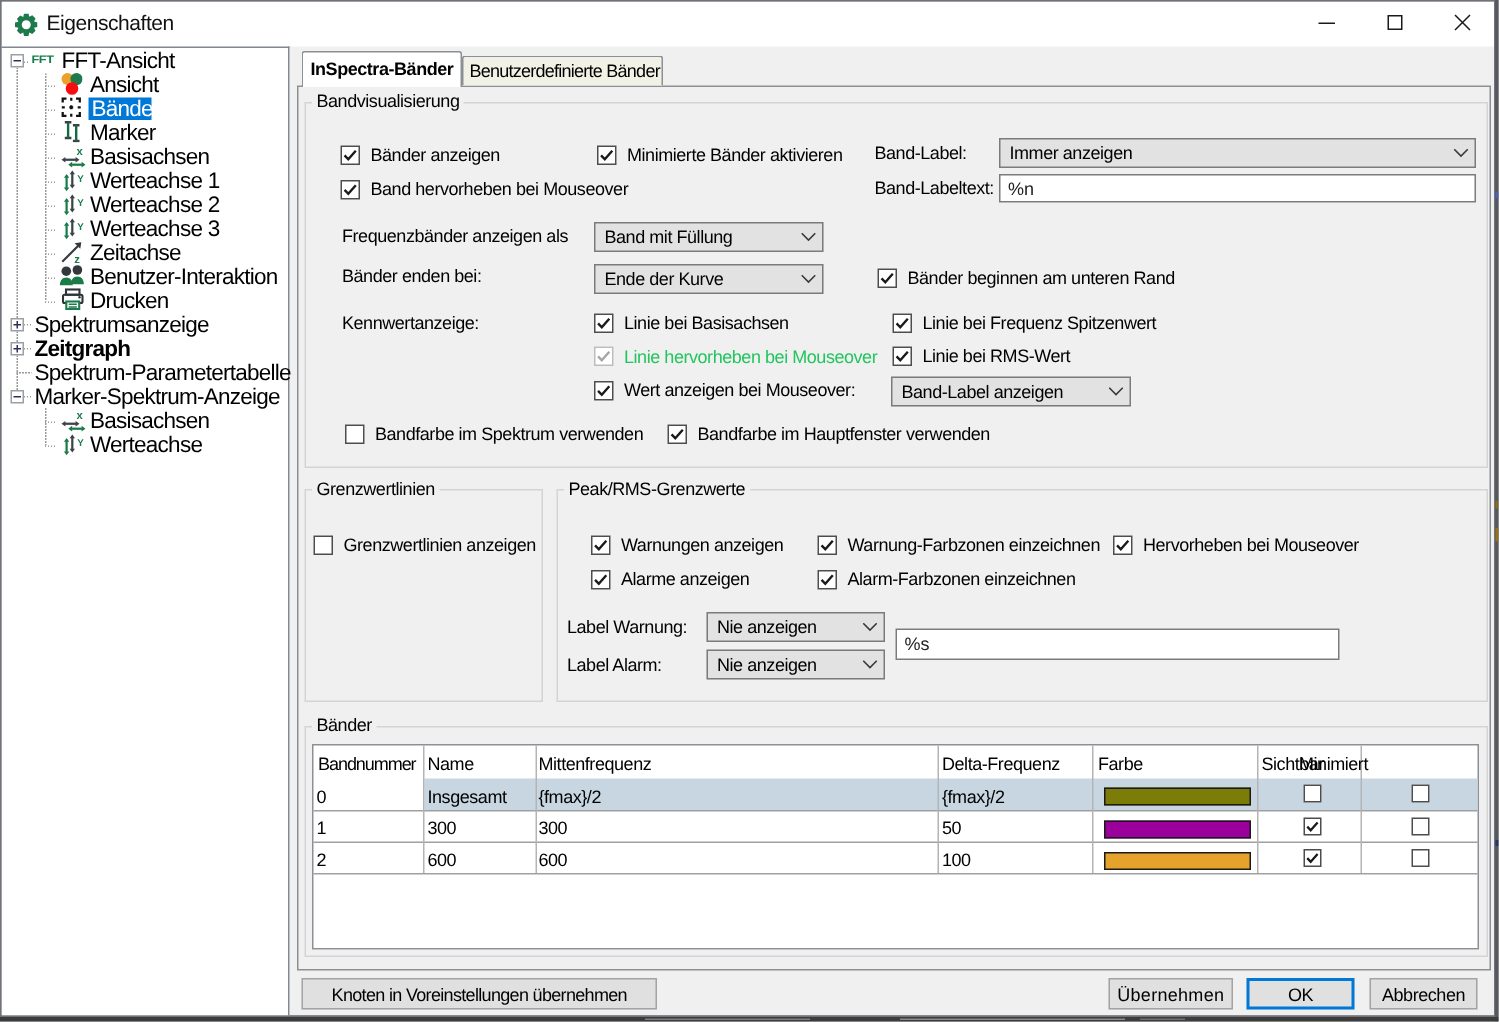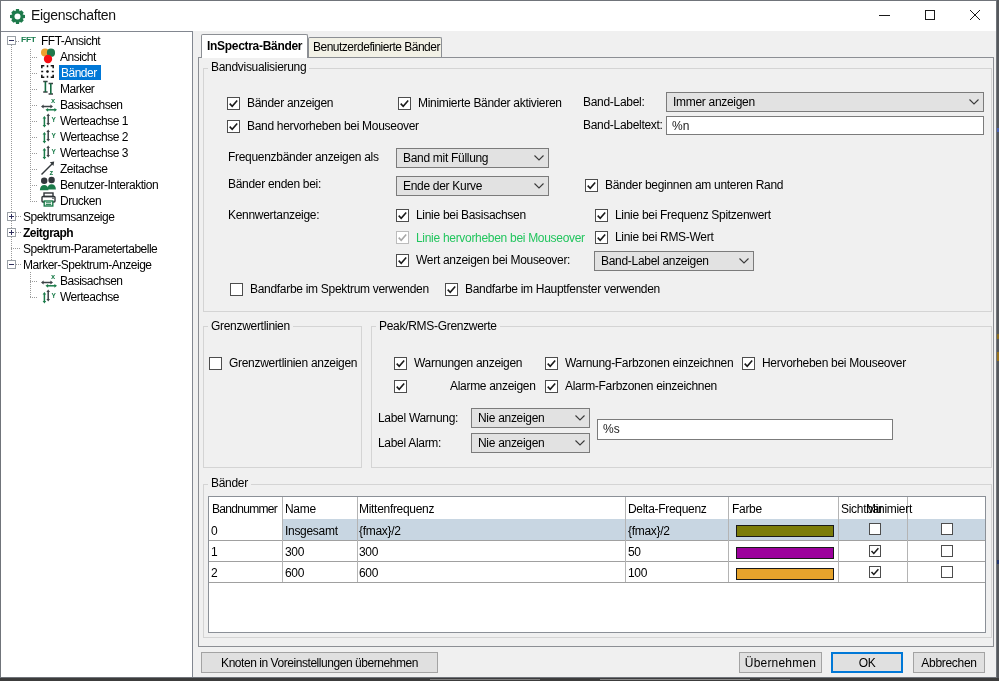--- a/index.html
+++ b/index.html
@@ -13,21 +13,21 @@
 .combo{position:absolute;border:1px solid #7b7b7b;background:#e2e2e2;box-sizing:border-box;}
 .combo .t{position:absolute;left:6px;top:50%;transform:translateY(-50%);font-size:12px;white-space:nowrap;letter-spacing:-0.3px;}
 .combo svg{position:absolute;right:4px;top:50%;transform:translateY(-50%);}
 .tbox{position:absolute;border:1px solid #7b7b7b;background:#fff;box-sizing:border-box;}
 .tbox .t{position:absolute;left:5px;top:2px;font-size:12px;color:#222;}
 .btn{position:absolute;background:#e0e0e0;border:1px solid #a3a3a3;box-sizing:border-box;
   font-size:12px;text-align:center;letter-spacing:-0.3px;}
 .btn span{position:absolute;left:0;right:0;top:50%;transform:translateY(-50%);}
 .gb{position:absolute;border:1px solid #d4d4d4;box-sizing:border-box;}
 .gbl{position:absolute;background:#f0f0f0;font-size:12px;line-height:13px;padding:0 3px;white-space:nowrap;letter-spacing:-0.3px;}
-.trlbl{position:absolute;font-size:12px;line-height:16px;white-space:nowrap;letter-spacing:-0.5px;}
+.trlbl{position:absolute;font-size:15px;line-height:16px;white-space:nowrap;letter-spacing:-0.5px;}
 .vdot{position:absolute;width:1px;background-image:repeating-linear-gradient(to bottom,#9a9a9a 0 1px,transparent 1px 2px);}
 .hdot{position:absolute;height:1px;background-image:repeating-linear-gradient(to right,#9a9a9a 0 1px,transparent 1px 2px);}
 .exp{position:absolute;width:9px;height:9px;border:1px solid #9aa0a6;background:#fff;box-sizing:border-box;}
 .gridv{position:absolute;width:1px;background:#b4b4b4;}
 .gridh{position:absolute;height:1px;background:#a0a0a0;}
 .sw{position:absolute;border:1px solid #1a1a1a;box-sizing:border-box;}
 .gcb{position:absolute;width:12px;height:12px;border:1px solid #4d4d4d;background:#fff;box-sizing:border-box;}
 .gcb svg{position:absolute;left:-1px;top:-1px;}
 </style>
 </head>
@@ -313,21 +313,21 @@
       <svg width="13" height="13" viewBox="0 0 13 13">
         <path d="M2.7 6.6l2.5 2.6 5-5.7" stroke="#1a1a1a" stroke-width="1.6" fill="none"></path>
       </svg>
     </span>
   <div class="lbl" style="left:762px;top:356px;">Hervorheben bei Mouseover</div>
   <span class="cb c" style="left:394px;top:380px;">
       <svg width="13" height="13" viewBox="0 0 13 13">
         <path d="M2.7 6.6l2.5 2.6 5-5.7" stroke="#1a1a1a" stroke-width="1.6" fill="none"></path>
       </svg>
     </span>
-  <div class="lbl" style="left:414px;top:379px;margin-left:36px;">Alarme anzeigen</div>
+  <div class="lbl" style="left:414px;top:379px;">Alarme anzeigen</div>
   <span class="cb c" style="left:545px;top:380px;">
       <svg width="13" height="13" viewBox="0 0 13 13">
         <path d="M2.7 6.6l2.5 2.6 5-5.7" stroke="#1a1a1a" stroke-width="1.6" fill="none"></path>
       </svg>
     </span>
   <div class="lbl" style="left:565px;top:379px;">Alarm-Farbzonen einzeichnen</div>
   <div class="lbl" style="left:378px;top:411px;">Label Warnung:</div>
   <div class="combo" style="left:471px;top:408px;width:119px;height:20px;">
       <span class="t">Nie anzeigen</span>
       <svg width="10" height="6" viewBox="0 0 10 6">

